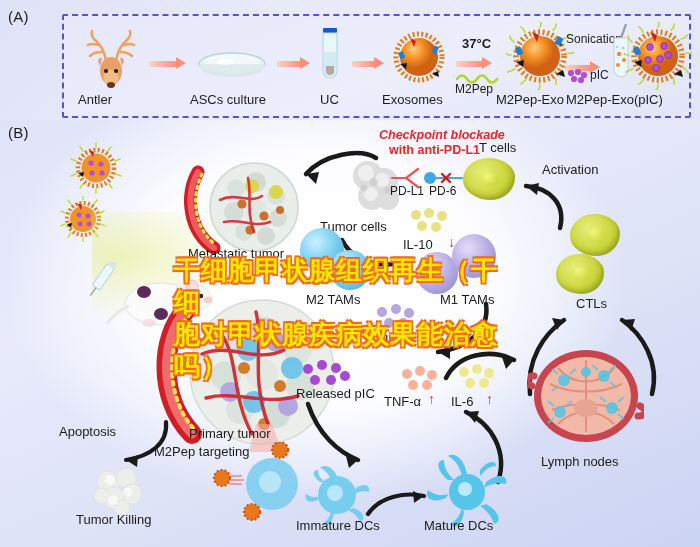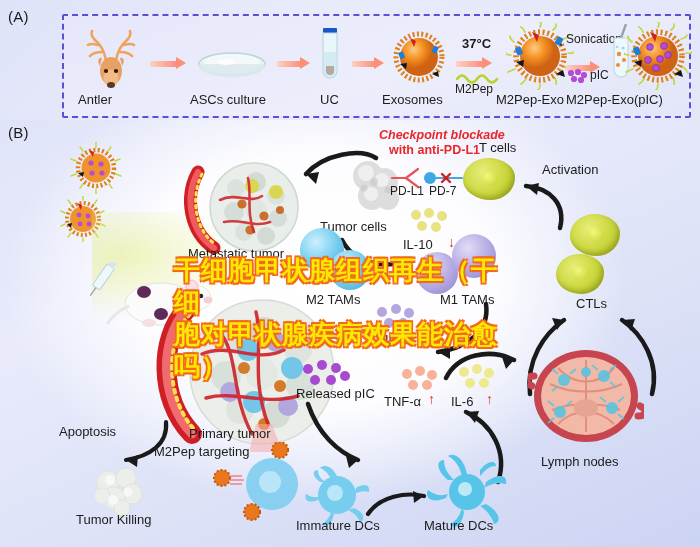--- a/index.html
+++ b/index.html
@@ -448,21 +448,21 @@
         <g stroke="#4aa6dd" stroke-width="2.2" fill="none" stroke-linecap="round">
           <path d="M46 16 h26"></path>
         </g>
         <g stroke="#cf1f25" stroke-width="2.4" stroke-linecap="round">
           <path d="M52 12 l8 8"></path>
               <path d="M60 12 l-8 8"></path>
         </g>
       </svg>
     </div>
     <span class="lab" style="left:386px;top:60px;font-size:12px;">PD-L1</span>
-    <span class="lab" style="left:425px;top:60px;font-size:12px;">PD-7</span>
+    <span class="lab" style="left:425px;top:60px;font-size:12px;">PD-6</span>
 
     <div class="tcell" style="left:459px;top:34px;width:52px;height:42px;">
       <div class="nuc"></div>
     </div>
     <span class="lab" style="left:475px;top:16px;">T cells</span>
 
     <span class="lab" style="left:538px;top:38px;">Activation</span>
     <div class="carrow" style="left:508px;top:50px;width:60px;height:60px;">
       <svg width="60" height="60" viewBox="0 0 60 60">
         <path d="M48 54 C54 30 38 14 14 12" stroke="#1a1a1a" stroke-width="4.5" fill="none" stroke-linecap="round"></path>

